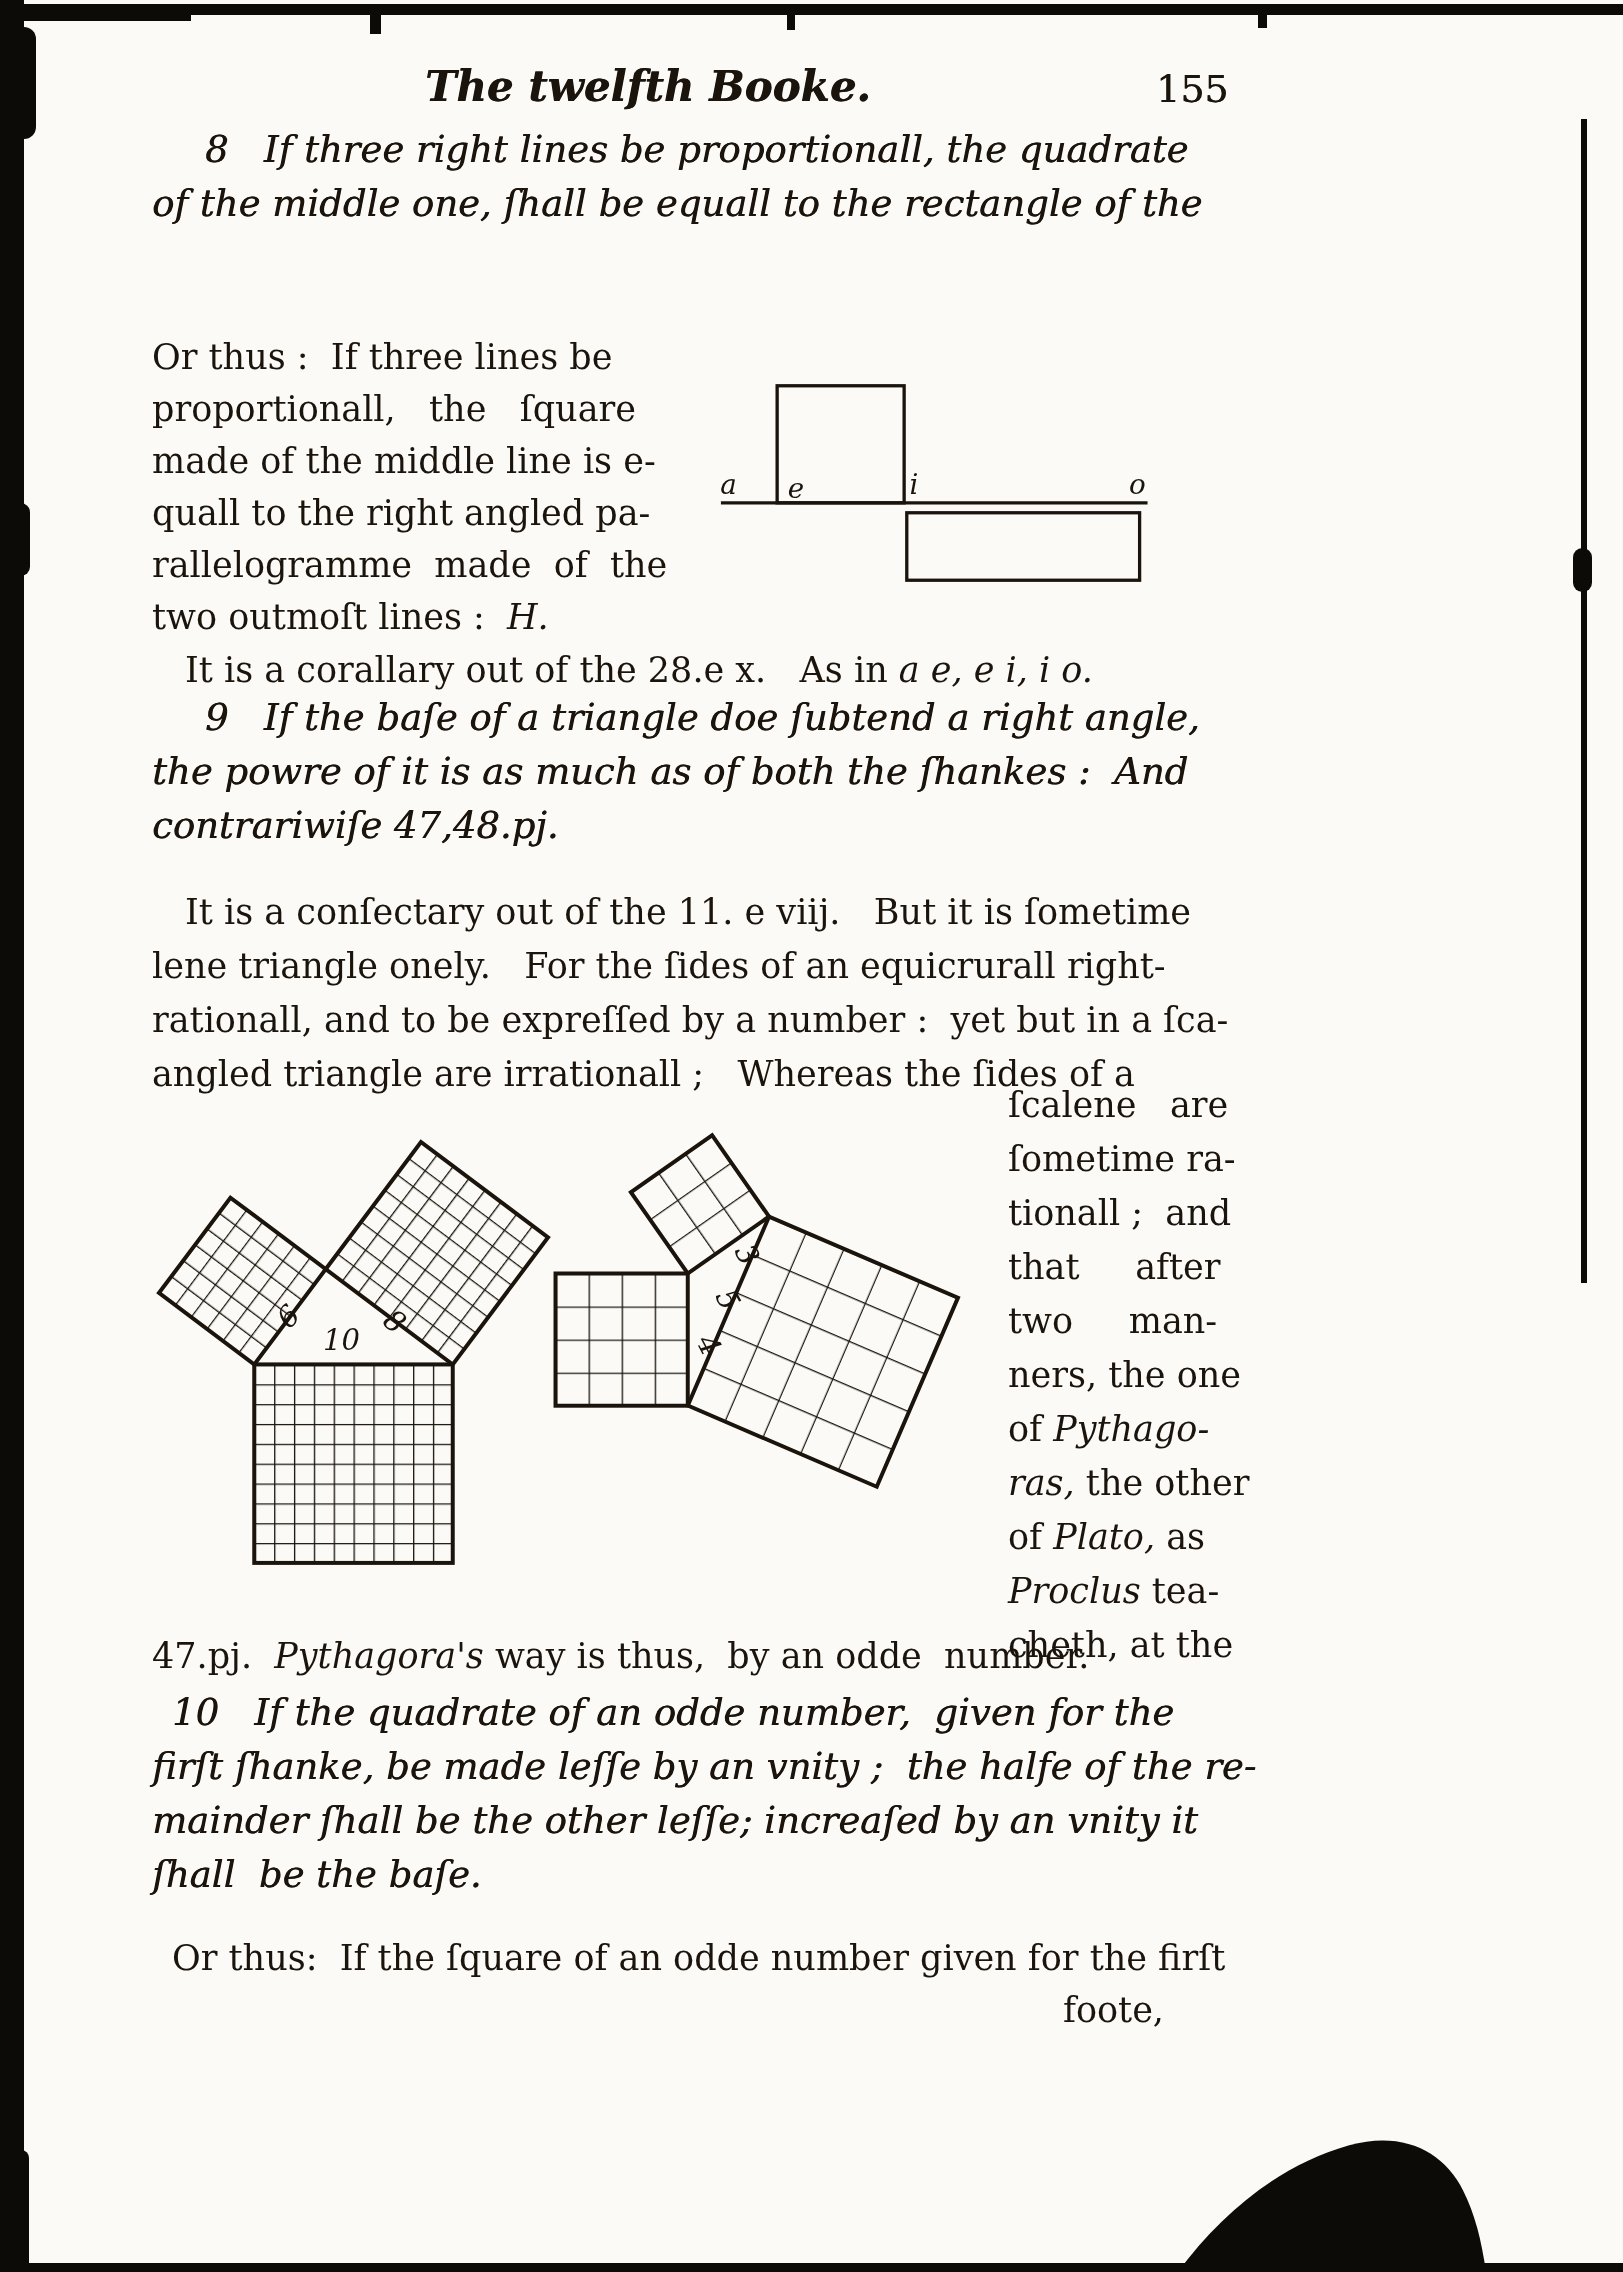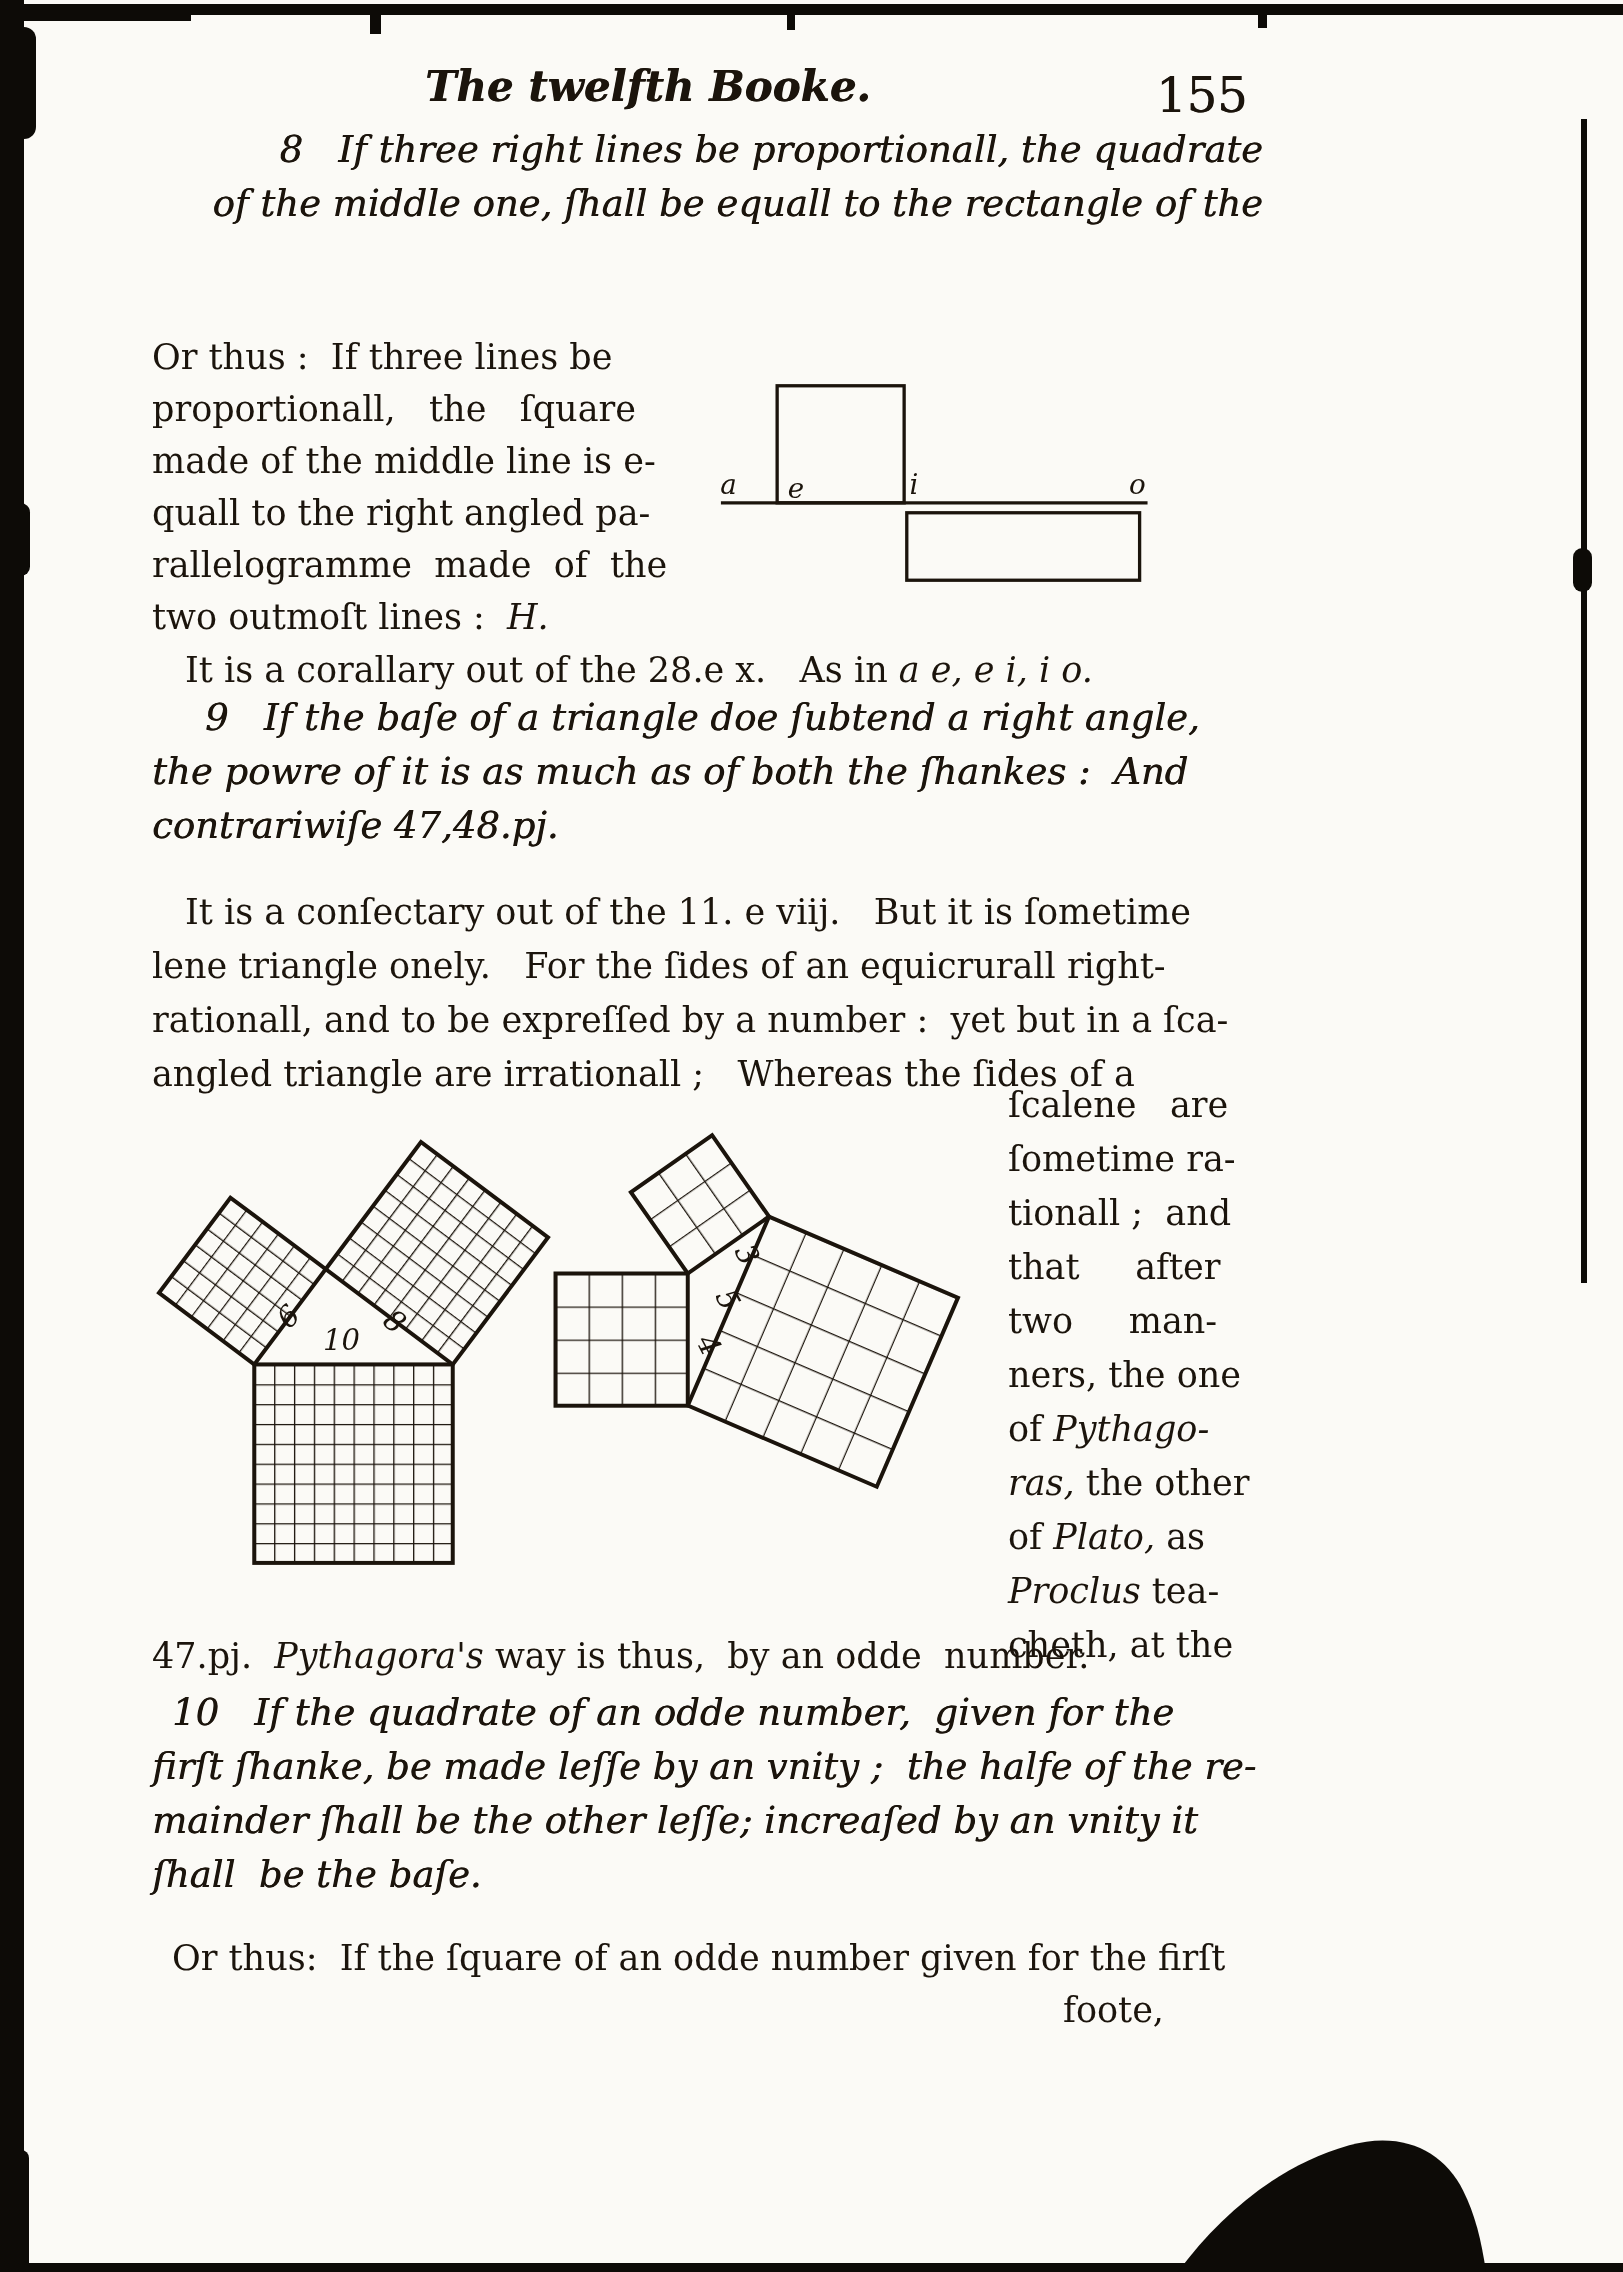--- a/index.html
+++ b/index.html
@@ -20,21 +20,21 @@
   .heavy  { text-shadow:0.5px 0 0 currentColor; }
   .it { font-style:italic; }
   .ind30 .tline:first-child { text-indent:20px; }
   .ind50 .tline:first-child { text-indent:33px; }
   .ind80 .tline:first-child { text-indent:53px; }
 
   .running-title {
     position:absolute; left:423px; top:62px; width:450px;
     text-align:center; font-size:42px; font-style:italic; font-weight:bold;
   }
-  .folio { position:absolute; left:1156px; top:67px; font-size:48px; }
+  .folio { position:absolute; left:1156px; top:67px; font-size:38px; }
 
   .fig { position:absolute; }
   .ln    { stroke:#1b140c; stroke-width:5; fill:none; }
   .shape { stroke:#1b140c; stroke-width:5; fill:none; }
   .gsq   { stroke:#1b140c; stroke-width:6; }
   .gln   { stroke:#1b140c; stroke-width:4; fill:none; }
   .flabel { font-family:"DejaVu Serif", serif; font-style:italic; font-size:44px; fill:#1b140c; }
   .flabel-sm { font-family:"DejaVu Serif", serif; font-style:italic; font-size:42px; fill:#1b140c; }
 
   
@@ -53,21 +53,21 @@
   .curl { position:absolute; left:1164px; top:2104px; }
 </style>
 </head>
 <body>
 
 <div class="paper">
 
   <div class="running-title heavy">The twelfth Booke.</div>
   <div class="folio heavy">155</div>
 
-  <div class="para itpara heavy ind80" style="left:152px; top:123px; width:1111px;text-align:right;">
+  <div class="para itpara heavy ind80" style="left:152px; top:123px; width:1111px;">
       <div class="tline"><span>8   If three right lines be proportionall, the quadrate</span></div>
       <div class="tline"><span>of the middle one, ſhall be equall to the rectangle of the</span></div>
     </div>
 
   <div class="para roman" style="left:152px; top:331px; width:529px; line-height:52px;">
       <div class="tline"><span>Or thus :  If three lines be</span></div>
       <div class="tline"><span>proportionall,   the   ſquare</span></div>
       <div class="tline"><span>made of the middle line is e-</span></div>
       <div class="tline"><span>quall to the right angled pa-</span></div>
       <div class="tline"><span>rallelogramme  made  of  the</span></div>

